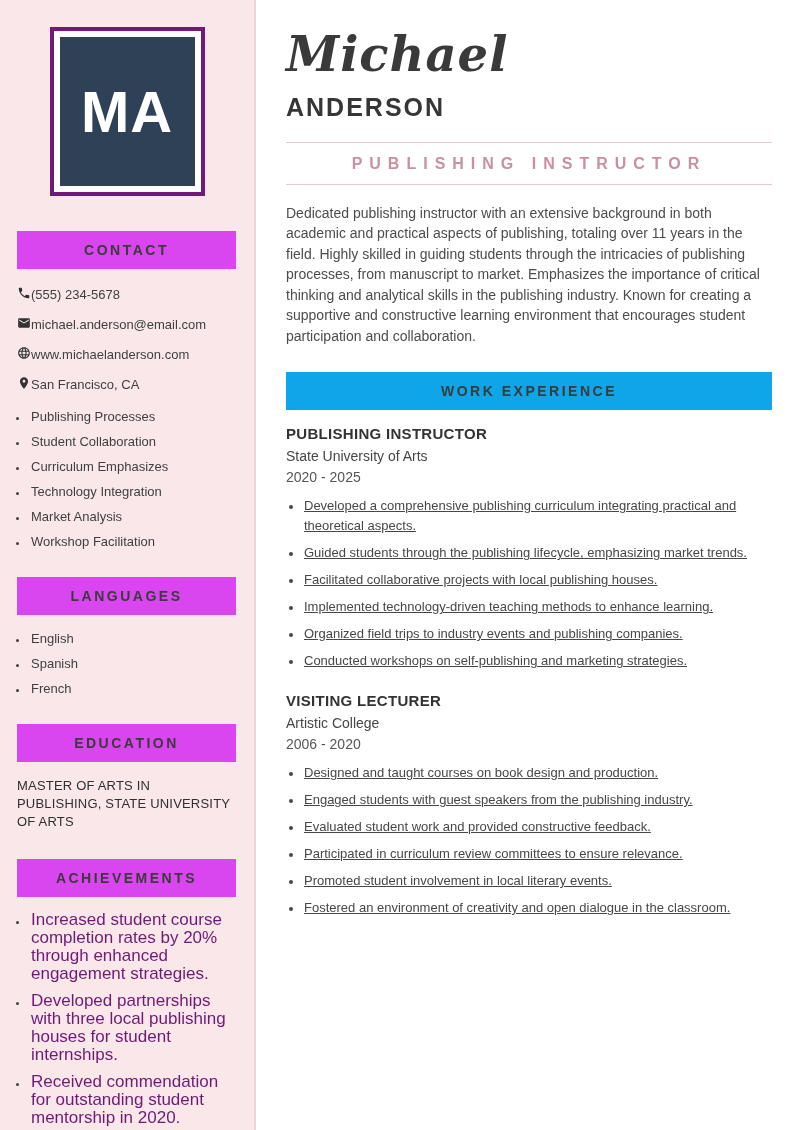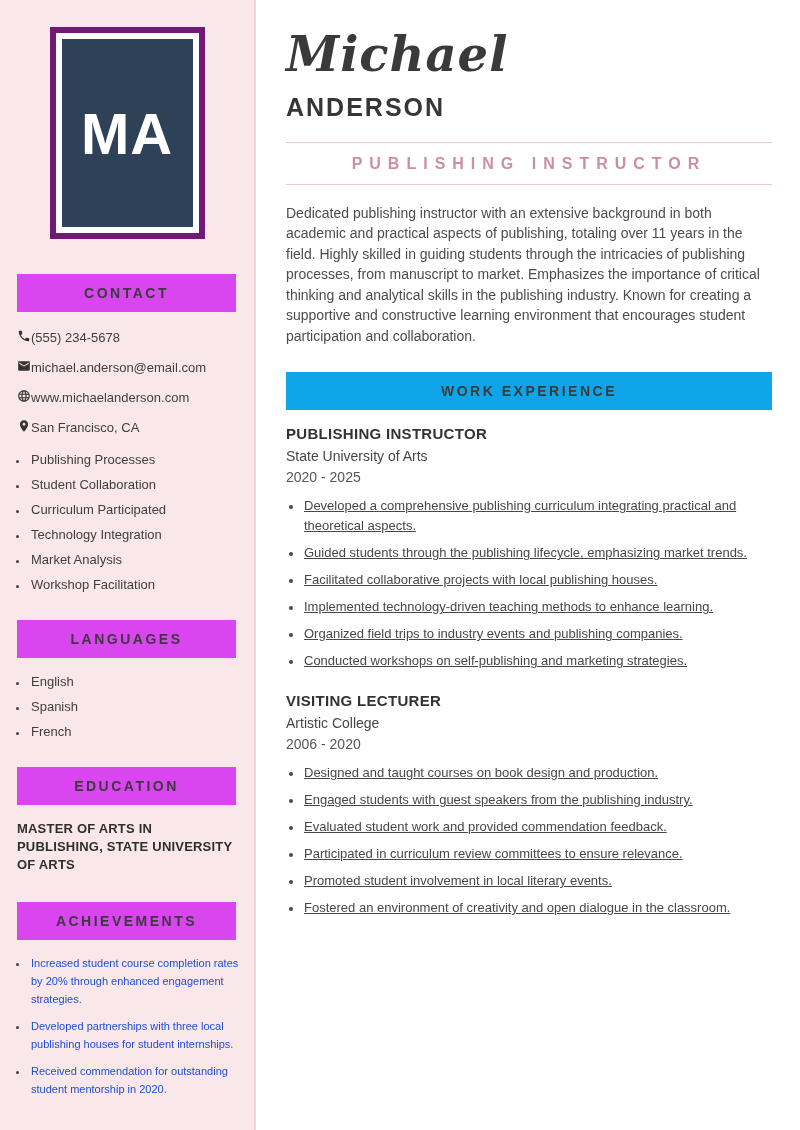--- a/index.html
+++ b/index.html
@@ -15,22 +15,22 @@
   
   .sidebar {
     position: absolute;
     left: 0; top: 0;
     width: 256px; height: 1130px;
     background: #f9e7ea;
     border-right: 2px solid #eed3da;
   }
   .monogram-frame {
     margin: 27px auto 0;
-    width: 155px; height: 212px;
-    border: 6px solid #701a75;
+    width: 155px; height: 169px;
+    border: 4px solid #701a75;
     background: #ffffff;
     padding: 6px;
   }
   .monogram-box {
     width: 100%; height: 100%;
     background: #2e4156;
     display: flex; align-items: center; justify-content: center;
     color: #ffffff;
     font-size: 58px;
     font-weight: 600;
@@ -65,33 +65,33 @@
   ul.side-list li {
     font-size: 13px; color: #3f3f3f;
     margin-bottom: 10px;
     padding-left: 2px;
   }
   ul.side-list li::marker { font-size: 11px; color: #3f3f3f; }
 
   .education-text {
     margin: 15px 18px 0 17px;
     font-size: 13px;
-    font-weight: bold;
+    font-weight: normal;
     line-height: 18px;
     color: #2f2f2f;
     letter-spacing: 0.2px;
   }
 
   ul.achievement-list {
     margin: 14px 14px 0 17px;
     padding-left: 12px;
     list-style: disc;
   }
   ul.achievement-list li {
-    font-size: 11px; color: #1d4ed8;
+    font-size: 17px; color: #701a75;
     line-height: 18px;
     margin-bottom: 9px;
     padding-left: 2px;
   }
   ul.achievement-list li::marker { font-size: 11px; color: #3f3f3f; }
 
   
   .main {
     position: absolute;
     left: 286px; top: 0;
@@ -199,21 +199,21 @@
       <span><svg viewBox="0 0 24 24">
             <path d="M12 2C8.13 2 5 5.13 5 9c0 5.25 7 13 7 13s7-7.75 7-13c0-3.87-3.13-7-7-7zm0 9.5c-1.38 0-2.5-1.12-2.5-2.5s1.12-2.5 2.5-2.5 2.5 1.12 2.5 2.5-1.12 2.5-2.5 2.5z"></path>
           </svg></span>
       <span>San Francisco, CA</span>
     </div>
   </div>
 
   <ul class="side-list">
     <li>Publishing Processes</li>
     <li>Student Collaboration</li>
-    <li>Curriculum Participated</li>
+    <li>Curriculum Emphasizes</li>
     <li>Technology Integration</li>
     <li>Market Analysis</li>
     <li>Workshop Facilitation</li>
   </ul>
 
   <div class="side-band band-languages">LANGUAGES</div>
   <ul class="side-list">
     <li>English</li>
     <li>Spanish</li>
     <li>French</li>
@@ -260,20 +260,20 @@
     </ul>
   </section>
 
   <section class="job">
     <div class="job-role">VISITING LECTURER</div>
     <div class="job-company">Artistic College</div>
     <div class="job-dates">2006 - 2020</div>
     <ul class="job-bullets">
       <li>Designed and taught courses on book design and production.</li>
       <li>Engaged students with guest speakers from the publishing industry.</li>
-      <li>Evaluated student work and provided commendation feedback.</li>
+      <li>Evaluated student work and provided constructive feedback.</li>
       <li>Participated in curriculum review committees to ensure relevance.</li>
       <li>Promoted student involvement in local literary events.</li>
       <li>Fostered an environment of creativity and open dialogue in the classroom.</li>
     </ul>
   </section>
 
 </main>
 
 </body></html>

